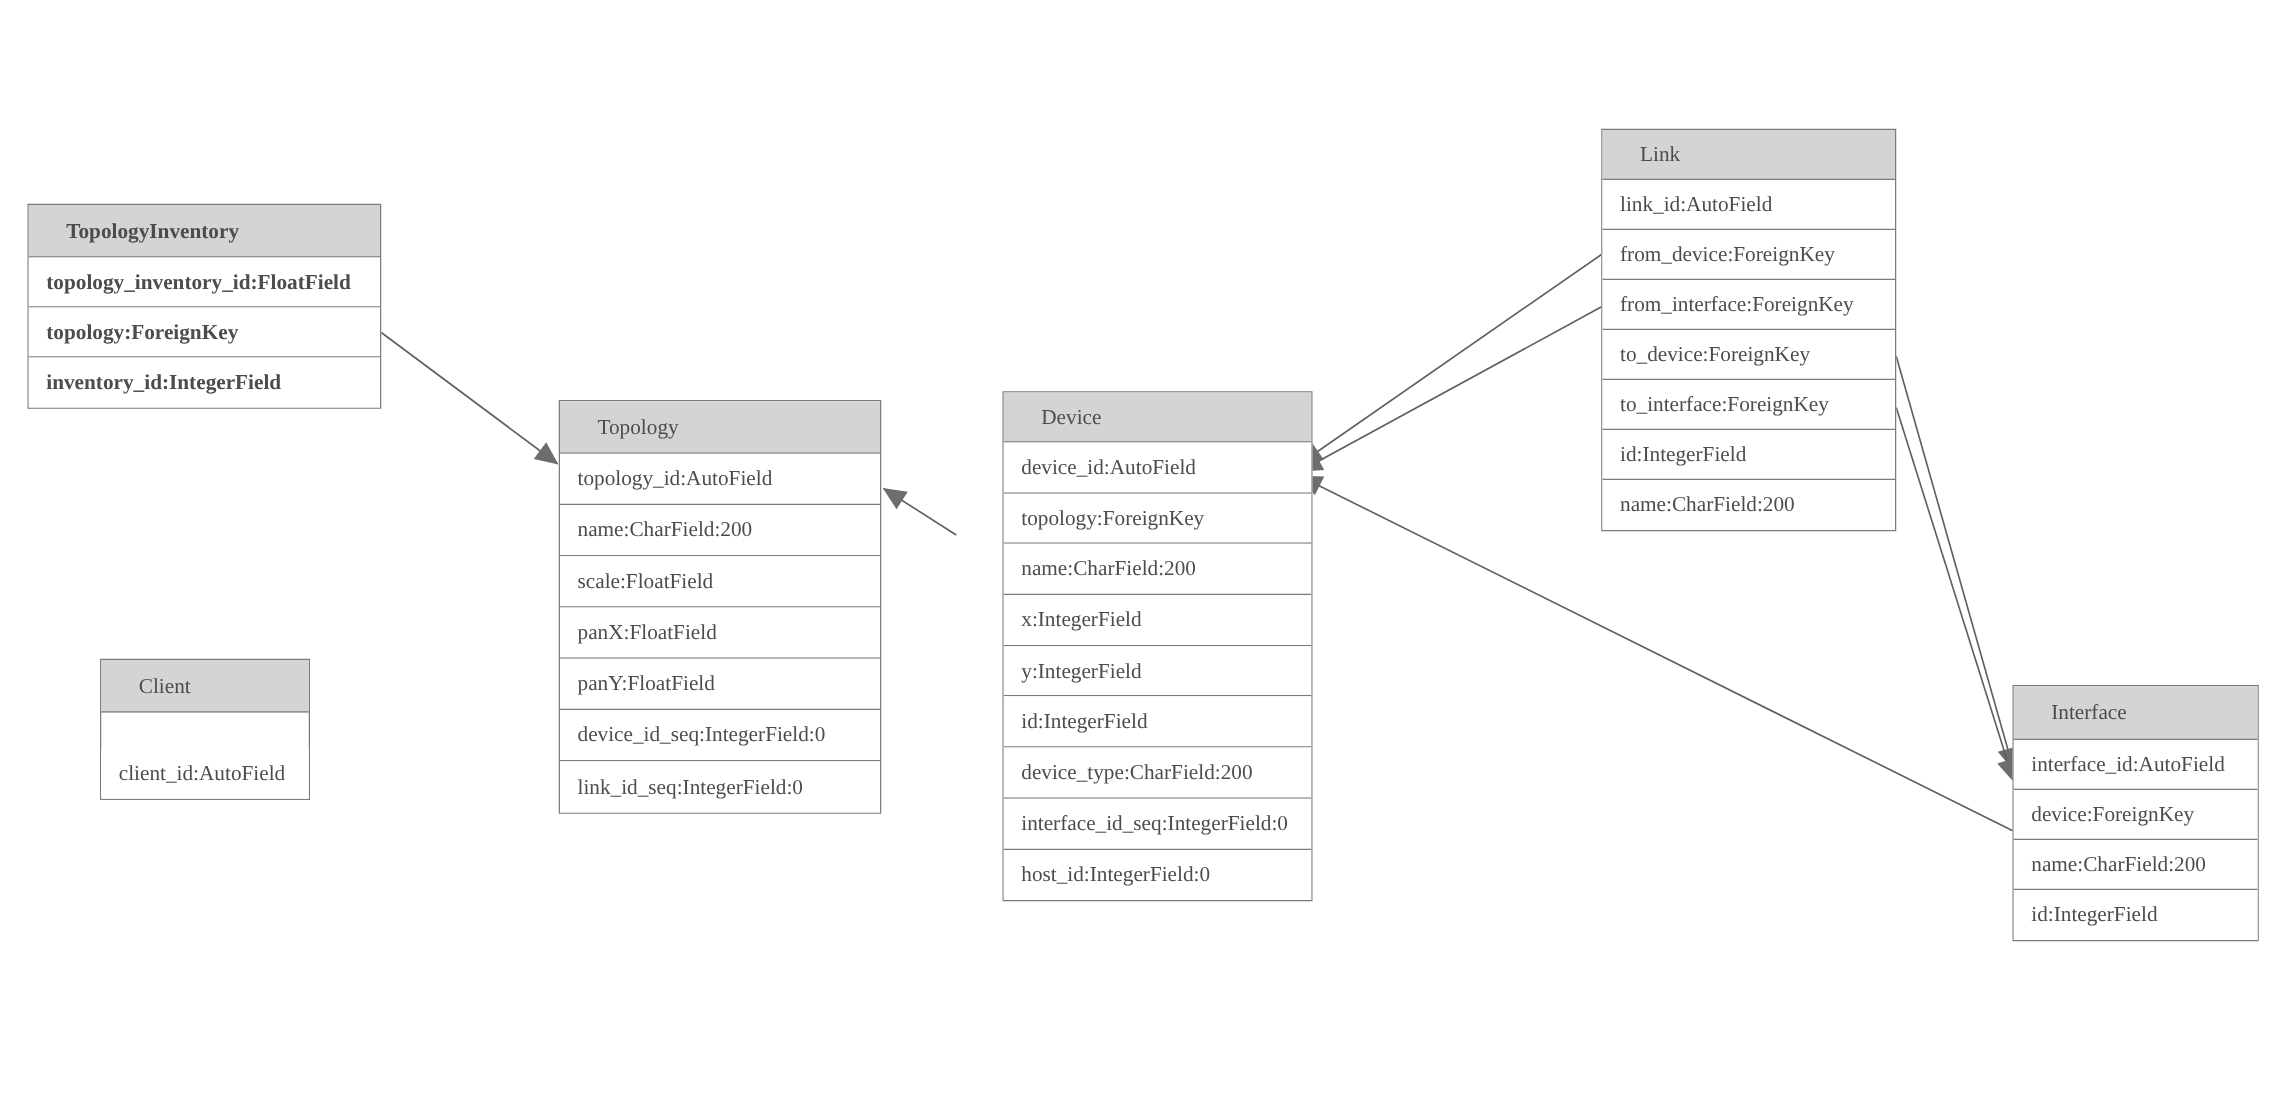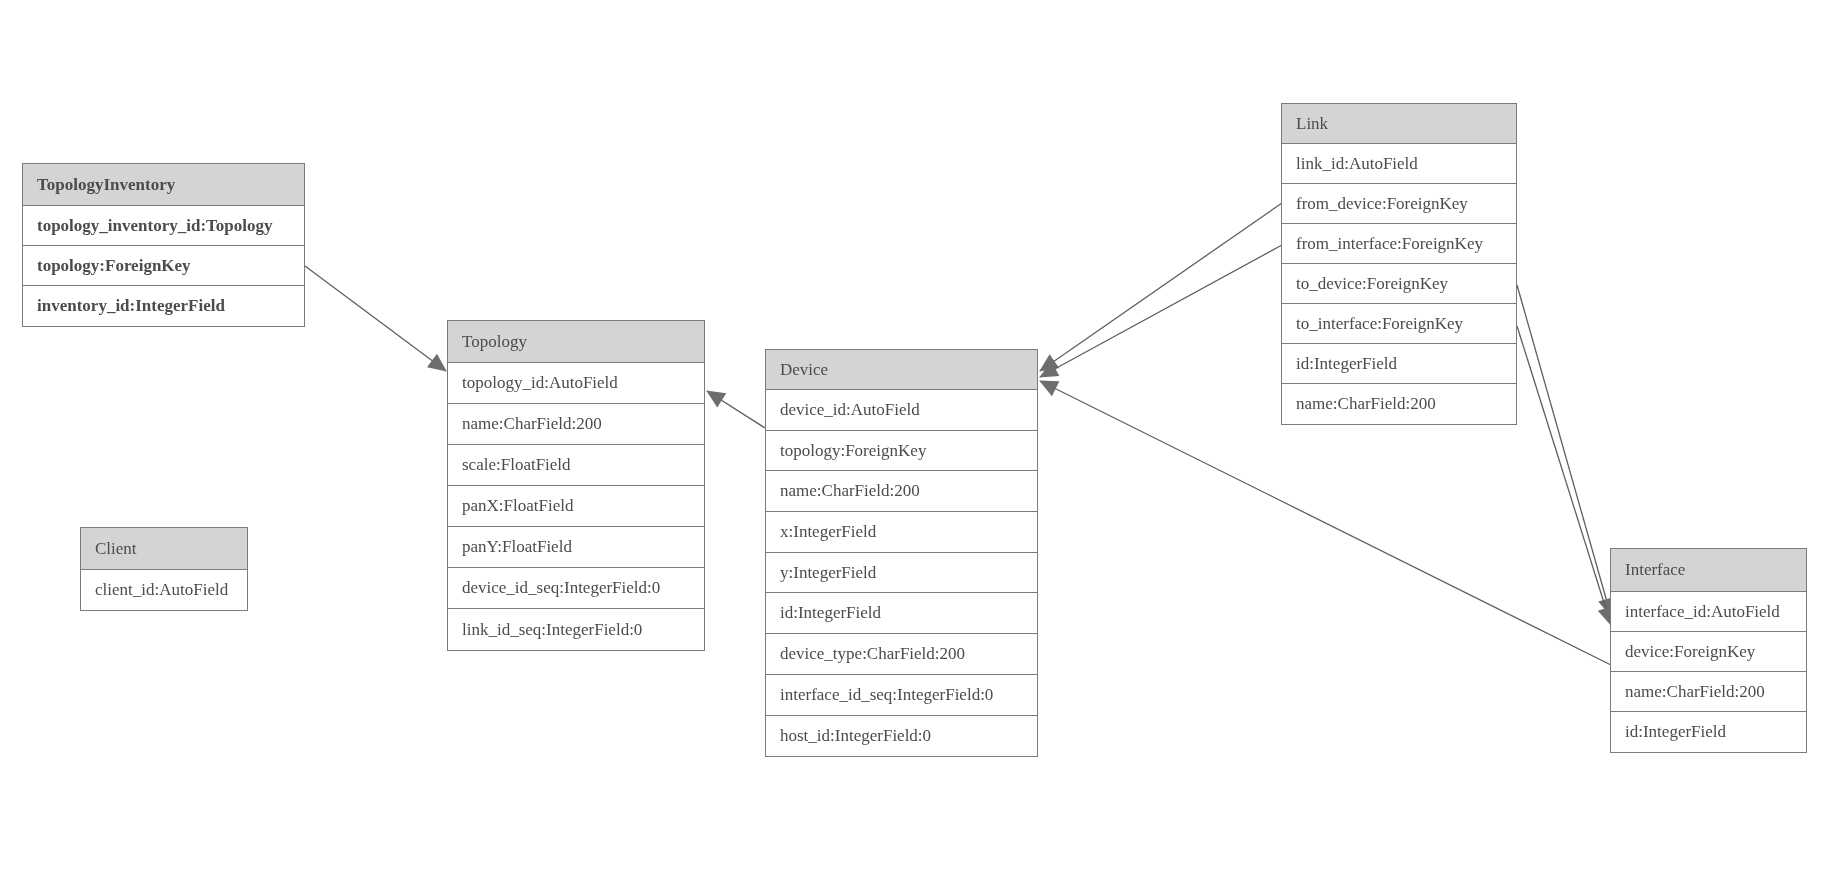--- a/index.html
+++ b/index.html
@@ -28,21 +28,21 @@
   .entity {
     position: absolute;
     background: #ffffff;
     border: 1.6px solid #7b7b7b;
     box-sizing: border-box;
   }
   .entity-title {
     background: #d4d4d4;
     display: flex;
     align-items: center;
-    padding: 0 14px;
+    padding: 0 30px;
     border-bottom: 1px solid #7b7b7b;
     box-sizing: border-box;
     white-space: nowrap;
   }
   .entity-row {
     display: flex;
     align-items: center;
     padding: 0 14px;
     border-bottom: 1px solid #7b7b7b;
     box-sizing: border-box;
@@ -68,21 +68,21 @@
       <line x1="1282" y1="203" x2="1040" y2="371" stroke="#5f5f5f" stroke-width="1.3" marker-end="url(#arrowhead)"></line>
       <line x1="1282" y1="245" x2="1040" y2="377" stroke="#5f5f5f" stroke-width="1.3" marker-end="url(#arrowhead)"></line>
       <line x1="1611" y1="665" x2="1040" y2="381" stroke="#5f5f5f" stroke-width="1.3" marker-end="url(#arrowhead)"></line>
       <line x1="1517" y1="285" x2="1611" y2="616" stroke="#5f5f5f" stroke-width="1.3" marker-end="url(#arrowhead)"></line>
       <line x1="1517" y1="326" x2="1611" y2="625" stroke="#5f5f5f" stroke-width="1.3" marker-end="url(#arrowhead)"></line>
     </svg>
 <div class="entity" style="left: 22px; top: 163px; width: 283px; border-color: rgb(123, 123, 123); font-weight: bold;">
     <div class="entity-title" style="height: 42px; background: rgb(212, 212, 212); border-bottom-color: rgb(123, 123, 123);">TopologyInventory</div>
     <div class="entity-rows">
         <div class="entity-row" style="height: 40px; border-bottom-color: rgb(123, 123, 123);">
-    <span>topology_inventory_id:Topology</span>
+    <span>topology_inventory_id:FloatField</span>
   </div>
         <div class="entity-row" style="height: 40px; border-bottom-color: rgb(123, 123, 123);">
     <span>topology:ForeignKey</span>
   </div>
         <div class="entity-row" style="height: 40px; border-bottom-color: rgb(123, 123, 123);">
     <span>inventory_id:IntegerField</span>
   </div>
       </div>
   </div>
     <div class="entity" style="left: 447px; top: 308px; width: 258px; border-color: rgb(123, 123, 123); margin-top: 12px;">
@@ -107,26 +107,26 @@
     <span>device_id_seq:IntegerField:0</span>
   </div>
         <div class="entity-row" style="height: 41px; border-bottom-color: rgb(123, 123, 123);">
     <span>link_id_seq:IntegerField:0</span>
   </div>
       </div>
   </div>
     <div class="entity" style="left: 80px; top: 527px; width: 168px; border-color: rgb(123, 123, 123);">
     <div class="entity-title" style="height: 42px; background: rgb(212, 212, 212); border-bottom-color: rgb(123, 123, 123);">Client</div>
     <div class="entity-rows">
-        <div class="entity-row" style="height: 40px; border-bottom-color: rgb(123, 123, 123);">
+        <div class="entity-row" style="height: 40px; border-bottom-color: rgb(123, 123, 123); margin-top: 29px;">
     <span>client_id:AutoField</span>
   </div>
       </div>
   </div>
-    <div class="entity" style="left: 765px; top: 313px; width: 273px; border-color: rgb(123, 123, 123); margin-top: 36px;">
+    <div class="entity" style="left: 802px; top: 313px; width: 248px; border-color: rgb(123, 123, 123);">
     <div class="entity-title" style="height: 40px; background: rgb(212, 212, 212); border-bottom-color: rgb(123, 123, 123);">Device</div>
     <div class="entity-rows">
         <div class="entity-row" style="height: 40.7px; border-bottom-color: rgb(123, 123, 123);">
     <span>device_id:AutoField</span>
   </div>
         <div class="entity-row" style="height: 40.7px; border-bottom-color: rgb(123, 123, 123);">
     <span>topology:ForeignKey</span>
   </div>
         <div class="entity-row" style="height: 40.7px; border-bottom-color: rgb(123, 123, 123);">
     <span>name:CharField:200</span>

